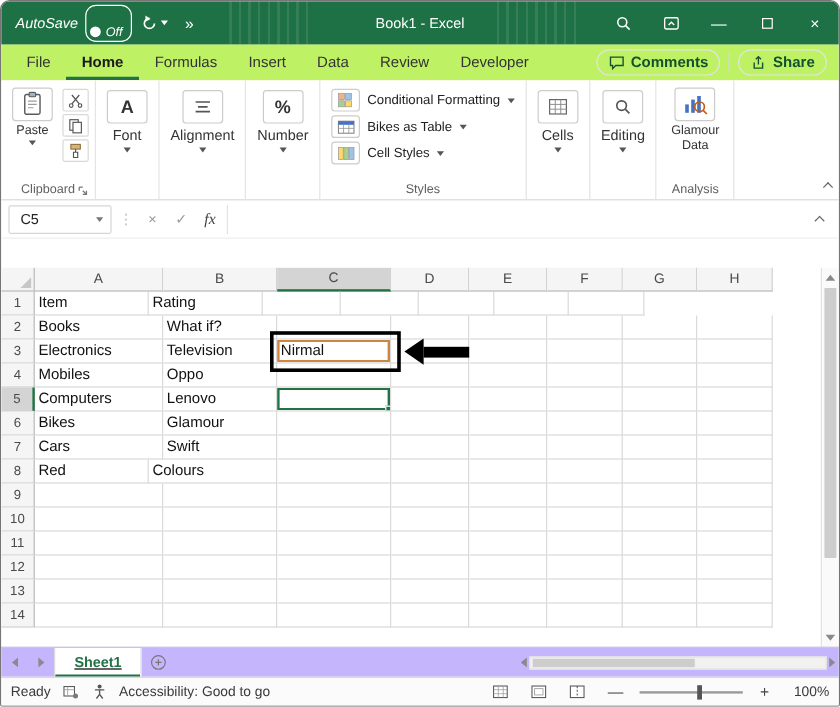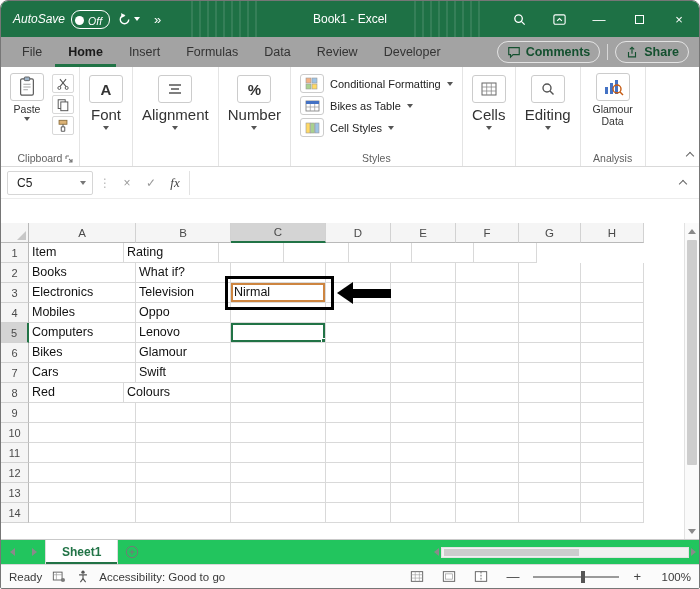--- a/index.html
+++ b/index.html
@@ -5,38 +5,38 @@
   * { box-sizing: border-box; margin: 0; padding: 0; }
   body { background:#fff; font-family:"Liberation Sans","DejaVu Sans",sans-serif; }
   .window{ width:700px; height:589px; border:1px solid #767676; border-radius:8px 8px 2px 2px;
            overflow:hidden; display:flex; flex-direction:column; background:#fff; }
 
   
   .titlebar{ height:36px; flex:0 0 36px; background:var(--titlebar,#1e7145); display:flex;
              align-items:center; color:#fff; font-size:12px; position:relative; }
   .autosave{ display:flex; align-items:center; gap:6px; margin-left:12px; cursor:default;font-style:italic; }
   .as-pill{ display:flex; align-items:center; gap:4px; border:1px solid #fff; border-radius:9px;
-            padding:4px 7px 1px 3px; font-size:10.5px; }
+            padding:16px 7px 1px 3px; font-size:10.5px; }
   .as-dot{ width:9px; height:9px; background:#fff; border-radius:50%; }
   .tb-btn{ background:none;border:none;color:#fff;display:flex;align-items:center;gap:2px;
            padding:4px 7px; font-size:13px; cursor:pointer; }
   .tb-title{ position:absolute; left:0; right:0; text-align:center; font-size:12px; pointer-events:none; }
   .tb-stripes{ position:absolute; top:0; bottom:0; width:70px;
      background:repeating-linear-gradient(90deg, rgba(255,255,255,.10) 0 2px, transparent 2px 8px); }
   .s1{ left:190px; } .s2{ right:215px; }
   .tb-right{ margin-left:auto; display:flex; align-items:stretch; height:100%; z-index:2; }
   .tb-right button{ background:none;border:none;color:#fff;width:40px;display:flex;
       align-items:center;justify-content:center;font-size:13px;cursor:pointer; }
   .max-box{ width:9px;height:9px;border:1.3px solid #fff; }
   .caret-down{ width:0;height:0;border-left:3.5px solid transparent;border-right:3.5px solid transparent;
                border-top:4px solid #555; display:inline-block; }
   .caret-down.white{ border-top-color:#fff; }
 
   
-  .tabrow{ height:30px; flex:0 0 30px; display:flex; align-items:center; background:#a3a3a3; font-size:12.5px; }
+  .tabrow{ height:30px; flex:0 0 30px; display:flex; align-items:center; background:#bef264; font-size:12.5px; }
   .tabs{ display:flex; align-items:center; height:100%; padding-left:8px; }
   .rtab{ padding:0 13px; color:#333; height:100%; display:flex; align-items:center; cursor:pointer; }
   .rtab.active{ font-weight:700; color:#1a1a1a; box-shadow:inset 0 -3px 0 var(--accent,#217346); }
   .tabrow-right{ margin-left:auto; display:flex; align-items:center; gap:4px; padding-right:10px; }
   .tr-btn{ display:flex; align-items:center; gap:5px; background:none; border:1px solid #e3e3e3;
            border-radius:11px; padding:3px 9px; font-size:12.5px; font-weight:700; color:#14502f; cursor:pointer;}
   .tr-divider{ width:1px; height:16px; background:#d7d7d7; margin:0 3px; }
 
   
   .ribbon{ height:100px; flex:0 0 100px; background:#fff; border-bottom:1px solid #d9d9d9;
@@ -53,21 +53,21 @@
   .icon-box{ width:34px; height:28px; border:1px solid #cccccc; border-radius:3px; background:#fff;
              display:flex; align-items:center; justify-content:center; }
   .icon-box.sm{ width:24px; height:19px; }
   .bb-label{ font-size:10.5px; color:#333; }
   .bb-label.two-line{ width:46px; text-align:center; line-height:1.15; }
   .mini-col{ display:flex; flex-direction:column; gap:2px; padding-top:2px; }
   .mini-col button{ background:none; border:1px solid #d8d8d8; border-radius:2px; width:22px; height:19px;
             display:flex; align-items:center; justify-content:center; cursor:pointer; }
   .collapsed{ background:none; border:none; border-right:1px solid #e4e4e4; display:flex;
               flex-direction:column; align-items:center; gap:3px; padding:8px 9px 0; cursor:pointer; }
-  .cg-label{ font-size:15px; color:#333; }
+  .cg-label{ font-size:12px; color:#333; }
   .glyph-icon{ font-size:15px; font-weight:700; color:#333; }
   .styles-col{ display:flex; flex-direction:column; justify-content:flex-start; gap:3px; padding:2px 4px; }
   .style-row{ background:none;border:none; display:flex; align-items:center; gap:6px; font-size:11px;
               color:#222; cursor:pointer; text-align:left; }
   .ribbon-collapse{ position:absolute; right:6px; bottom:4px; background:none;border:none;cursor:pointer; }
   .chev-up{ display:inline-block; width:6px; height:6px; border-left:1.5px solid #666;
             border-top:1.5px solid #666; transform:rotate(45deg); }
 
   
   .formulabar{ height:32px; flex:0 0 32px; display:flex; align-items:center; background:#fff;
@@ -120,21 +120,21 @@
            border-bottom:5px solid #8a8a8a; }
   .tri-down{ width:0;height:0;border-left:4px solid transparent;border-right:4px solid transparent;
              border-top:5px solid #8a8a8a; }
   .tri-left{ width:0;height:0;border-top:4px solid transparent;border-bottom:4px solid transparent;
              border-right:5px solid #8a8a8a; }
   .tri-right{ width:0;height:0;border-top:4px solid transparent;border-bottom:4px solid transparent;
               border-left:5px solid #8a8a8a; }
 
   
   .sheettabs{ height:25px; flex:0 0 25px; border-top:1px solid #c9c9c9; display:flex; align-items:stretch;
-              background:#22c55e; font-size:12px; }
+              background:#c4b5fd; font-size:12px;text-decoration:underline; }
   .nav-arrow{ width:22px; display:flex; align-items:center; justify-content:center; cursor:pointer; }
   .sheet-tab{ padding:0 16px; display:flex; align-items:center; cursor:pointer; border-right:1px solid #dcdcdc;
               border-left:1px solid #dcdcdc; }
   .sheet-tab.active{ font-weight:700; color:var(--accent,#217346);
                      box-shadow:inset 0 -2px 0 var(--accent,#217346); background:#fff; }
   .add-sheet{ background:none;border:none; width:28px; display:flex; align-items:center; justify-content:center;
               cursor:pointer; }
   .st-flex{ flex:1; }
   .h-scroll{ display:flex; align-items:center; width:268px; gap:2px; padding:0 3px; }
   .hs-track{ flex:1; height:11px; background:#f1f1f1; border:1px solid #e3e3e3; position:relative; }
@@ -200,22 +200,22 @@
       <button>
         <span>×</span>
       </button>
     </div>
   </div>
 
   <div class="tabrow">
     <div class="tabs">
       <span class="rtab">File</span>
       <span class="rtab active">Home</span>
+      <span class="rtab">Formulas</span>
       <span class="rtab">Insert</span>
-      <span class="rtab">Formulas</span>
       <span class="rtab">Data</span>
       <span class="rtab">Review</span>
       <span class="rtab">Developer</span>
     </div>
     <div class="tabrow-right">
       <button class="tr-btn">
         <svg width="14" height="14" viewBox="0 0 16 16">
           <path d="M2 3 h12 v8 h-7 l-3 3 v-3 h-2 z" stroke="#14502f" fill="none" stroke-width="1.3"></path>
         </svg>
         <span>Comments</span>

